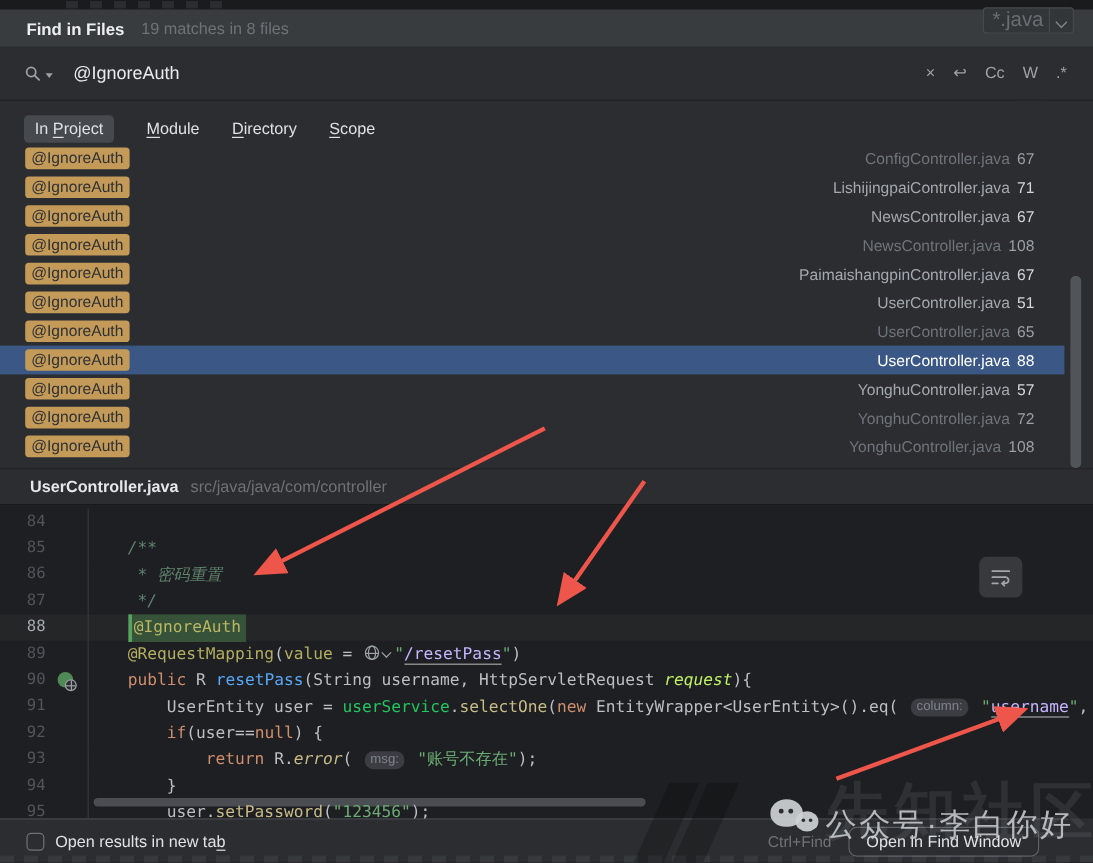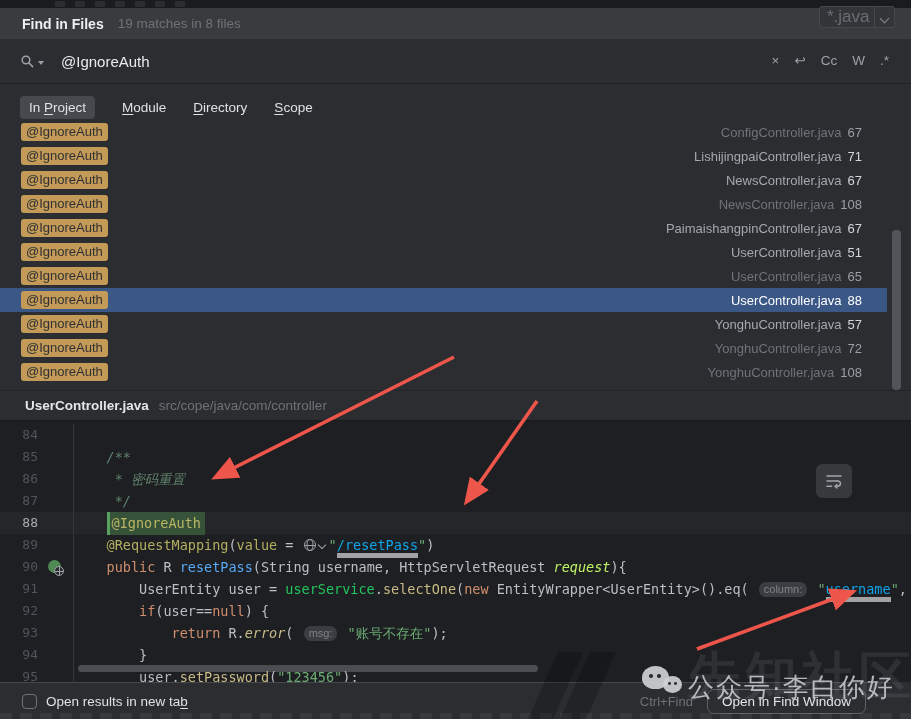--- a/index.html
+++ b/index.html
@@ -76,21 +76,21 @@
   .ln{flex:0 0 44px;text-align:right;padding-right:6px;color:#51545A;font-size:13px;}
   .code-line.cur .ln{color:#A8ADB3;}
   .gic{flex:0 0 30px;border-right:1px solid #35373B;position:relative;}
   .ct{color:#BCBEC4;}
   .tk-txt{color:#BCBEC4;}
   .tk-kw{color:#CF8E6D;}
   .tk-ann{color:#B3AE60;}
   .tk-annm{color:#BBB663;background:#365239;border-left:3px solid #55A35E;padding:3px 4px 4px 2px;}
   .tk-cmt{color:#5F826B;font-style:italic;}
   .tk-str{color:#6AAB73;}
-  .tk-strl{color:#0ea5e9;border-bottom:5px solid #a3a3a3;}
+  .tk-strl{color:#c4b5fd;border-bottom:1px solid #a3a3a3;}
   .tk-mth{color:#57A8F5;}
   .tk-fld{color:#22c55e;}
   .tk-call{color:#C8BB85;}
   .tk-calli{color:#C8BB85;font-style:italic;}
   .tk-prm{color:#bef264;font-style:italic;}
   .tk-hint{background:#3B3D42;color:#7E838B;border-radius:7px;padding:1px 5px 2px;font-size:11px;
            position:relative;top:-1px;margin:0 2px;font-family:"Liberation Sans",sans-serif;}
   .tk-icon-globe{display:inline-block;width:12px;height:12px;border:1.2px solid #9DA2A8;border-radius:50%;
       margin:0 13px 0 2px;position:relative;vertical-align:-1px;
       background:linear-gradient(#9DA2A8,#9DA2A8) center/12px 1px no-repeat;}
@@ -257,21 +257,21 @@
       <div class="rrow dim">
         <span class="chip">@IgnoreAuth</span>
         <span class="fname">YonghuController.java</span>
         <span class="fline">108</span>
       </div>
     </div>
   <div class="results-scrollbar"></div>
 
   <div class="preview-header">
     <span class="pv-name">UserController.java</span>
-    <span class="pv-path">src/cope/java/com/controller</span>
+    <span class="pv-path">src/java/java/com/controller</span>
   </div>
 
   <div class="editor">
     <div class="hscroll"></div>
     <div class="code-lines">
         <div class="code-line"><span class="ln">84</span><span class="gic"></span><span class="ct"></span></div>
         <div class="code-line"><span class="ln">85</span><span class="gic"></span><span class="ct"><span class="tk-cmt">    /**</span></span></div>
         <div class="code-line"><span class="ln">86</span><span class="gic"></span><span class="ct"><span class="tk-cmt">     * 密码重置</span></span></div>
         <div class="code-line"><span class="ln">87</span><span class="gic"></span><span class="ct"><span class="tk-cmt">     */</span></span></div>
         <div class="code-line cur"><span class="ln">88</span><span class="gic"></span><span class="ct"><span class="tk-txt">    </span><span class="tk-annm">@IgnoreAuth</span></span></div>

